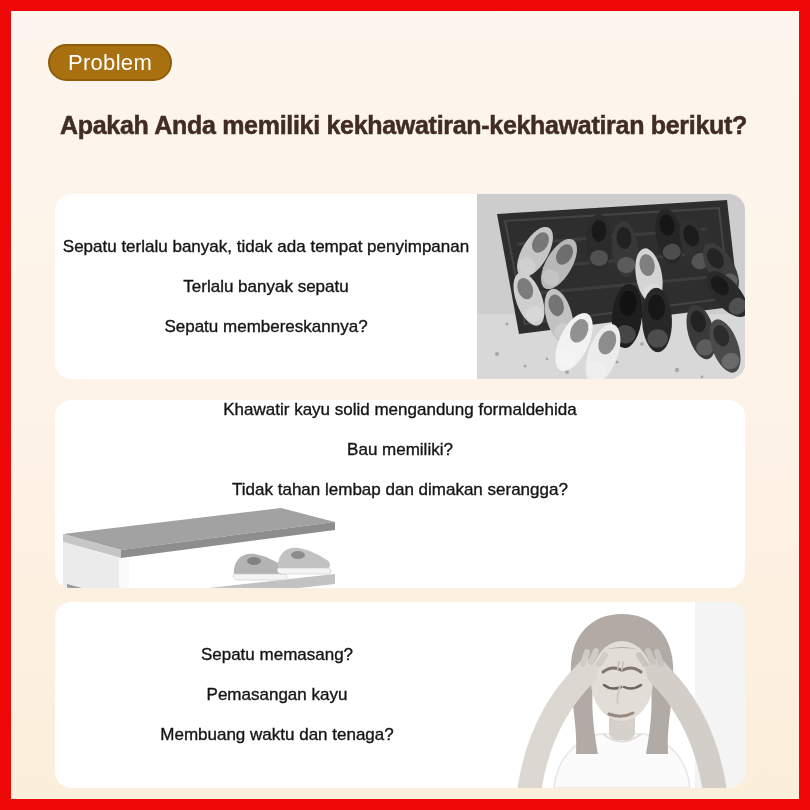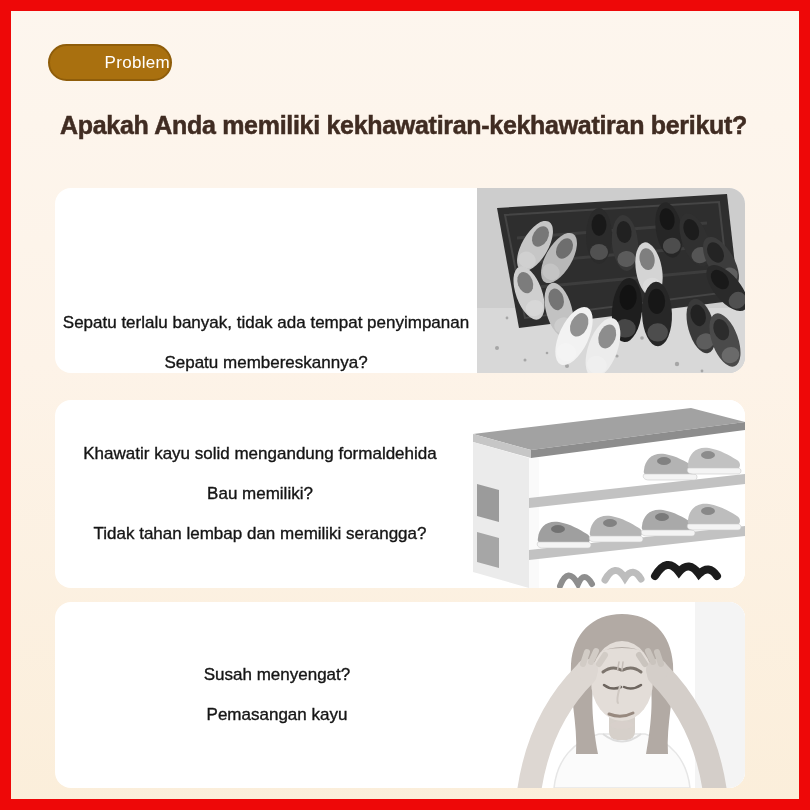--- a/index.html
+++ b/index.html
@@ -7,29 +7,29 @@
     --badge-bg:#a9700f; --badge-border:#8f5d0a; --heading-color:#402c22;
     --card-bg:#ffffff; --card-text:#151515;
   }
   *{margin:0;padding:0;box-sizing:border-box;}
   body{font-family:"Liberation Sans",sans-serif;background:#fff;}
   .poster{position:relative;width:810px;height:810px;overflow:hidden;
     background:linear-gradient(180deg,var(--bg-top) 0%,#fdf3e8 45%,var(--bg-bottom) 100%);}
   .frame{position:absolute;inset:0;border:11px solid var(--frame-red);z-index:50;pointer-events:none;}
   .badge{position:absolute;left:48px;top:44px;width:124px;height:37px;border-radius:19px;
     background:var(--badge-bg);border:2px solid var(--badge-border);
-    display:flex;align-items:center;justify-content:flex-end;
-    color:#fff;font-size:17px;letter-spacing:.3px;}
+    display:flex;align-items:center;justify-content:center;
+    color:#fff;font-size:22px;letter-spacing:.3px;}
   .heading{position:absolute;left:60px;top:111px;width:700px;
     font-size:25px;font-weight:bold;letter-spacing:-.3px;white-space:nowrap;
     color:var(--heading-color);-webkit-text-stroke:.5px var(--heading-color);}
   .card{position:absolute;left:55px;width:690px;background:var(--card-bg);
     border-radius:16px;display:flex;overflow:hidden;}
-  .card-1{top:188px;height:185px;align-items:flex-end;}
-  .card-2{top:400px;height:188px;}
+  .card-1{top:194px;height:185px;}
+  .card-2{top:400px;height:188px;flex-direction:column;}
   .card-3{top:602px;height:186px;}
   .card-text{flex:1;display:flex;flex-direction:column;justify-content:center;
     align-items:center;gap:20px;padding:0 4px;}
   .card-text p{font-size:17px;color:var(--card-text);white-space:nowrap;
     -webkit-text-stroke:.35px var(--card-text);}
   .card-media{flex:none;height:100%;}
   .card-1 .card-media{width:268px;}
   .card-2 .card-media{width:280px;}
   .card-3 .card-media{width:246px;}
   .card-media svg{display:block;width:100%;height:100%;}
@@ -42,20 +42,21 @@
 
   <div class="badge">
     <span>Problem</span>
   </div>
 
   <h1 class="heading">Apakah Anda memiliki kekhawatiran-kekhawatiran berikut?</h1>
 
   <div class="card card-1">
     <div class="card-text">
       <p>Sepatu terlalu banyak, tidak ada tempat penyimpanan</p>
+      <p>Terlalu banyak sepatu</p>
       <p>Sepatu membereskannya?</p>
     </div>
     <div class="card-media">
       <svg viewBox="0 0 268 185" preserveAspectRatio="none">
         <defs>
           <g id="shoeTop">
             <ellipse cx="0" cy="0" rx="13" ry="28"></ellipse>
             <ellipse cx="0" cy="11" rx="7.5" ry="11" fill="#000" opacity="0.4"></ellipse>
             <ellipse cx="0" cy="-16" rx="9" ry="8" fill="#fff" opacity="0.18"></ellipse>
           </g>
@@ -97,21 +98,21 @@
         <use href="#shoeTop" transform="translate(224,138) rotate(165)" fill="#3a3a3a"></use>
         <use href="#shoeTop" transform="translate(248,152) rotate(160)" fill="#4a4a4a"></use>
       </svg>
     </div>
   </div>
 
   <div class="card card-2">
     <div class="card-text">
       <p>Khawatir kayu solid mengandung formaldehida</p>
       <p>Bau memiliki?</p>
-      <p>Tidak tahan lembap dan memiliki serangga?</p>
+      <p>Tidak tahan lembap dan dimakan serangga?</p>
     </div>
     <div class="card-media">
       <svg viewBox="0 0 280 188" preserveAspectRatio="none">
         <defs>
           <g id="snkr">
             <path d="M1,20 C2,9 10,2 22,4 C33,6 42,11 50,16 C54,18.5 54,24 50,25 L7,25 C2,25 0,24 1,20 Z"></path>
             <path d="M1,24 L51,24 C55,24 55,30 51,30 L6,30 C1,30 -1,27 1,24 Z" fill="#f4f4f4" stroke="#c9c9c9" stroke-width="0.6"></path>
             <ellipse cx="21" cy="11" rx="7" ry="4" fill="#000" opacity="0.28"></ellipse>
           </g>
         </defs>
@@ -135,22 +136,23 @@
           <path d="M95,186 q8,-20 18,-2 q6,-14 14,0" stroke="#8e8e8e" stroke-width="6"></path>
           <path d="M140,180 q10,-18 20,-2 q8,-12 16,1" stroke="#bdbdbd" stroke-width="7"></path>
           <path d="M190,176 q12,-20 24,-4 q10,-12 20,2 q10,-10 18,2" stroke="#1c1c1c" stroke-width="8"></path>
         </g>
       </svg>
     </div>
   </div>
 
   <div class="card card-3">
     <div class="card-text">
-      <p>Susah menyengat?</p>
+      <p>Sepatu memasang?</p>
       <p>Pemasangan kayu</p>
+      <p>Membuang waktu dan tenaga?</p>
     </div>
     <div class="card-media">
       <svg viewBox="0 0 246 186" preserveAspectRatio="none">
         <rect width="246" height="186" fill="#ffffff"></rect>
         <rect x="196" width="50" height="186" fill="#f1f1f1" opacity="0.8"></rect>
         <path d="M55,186 C58,158 74,139 100,132 L146,132 C172,139 188,158 191,186 Z" fill="#fbfbfb" stroke="#e6e6e6" stroke-width="1.5"></path>
         <rect x="110" y="104" width="26" height="34" rx="8" fill="#d6d0ca"></rect>
         <path d="M104,132 Q123,147 142,132" fill="none" stroke="#dddddd" stroke-width="2"></path>
         <path d="M123,12 C93,12 74,32 72,62 C70,92 79,122 77,152 L99,152 C93,120 91,88 97,70 C103,50 143,50 149,70 C155,88 153,120 147,152 L169,152 C167,122 176,92 174,62 C172,32 153,12 123,12 Z" fill="#b2aaa4"></path>
         <ellipse cx="123" cy="79" rx="31" ry="40" fill="#e3ddd8"></ellipse>

